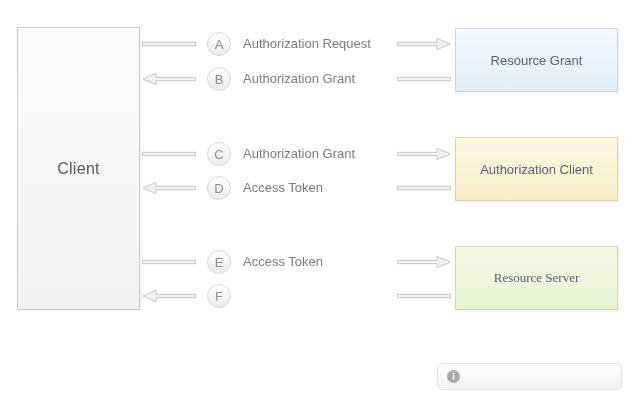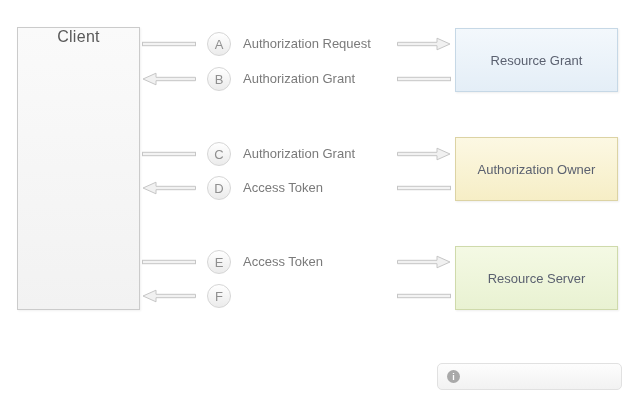--- a/index.html
+++ b/index.html
@@ -7,21 +7,21 @@
     position:relative; width:635px; height:409px; background:#ffffff;
     font-family:"Liberation Sans", sans-serif; overflow:hidden;
   }
 
   
   .client-box {
     position:absolute; left:17px; top:27px; width:121px; height:281px;
     background:linear-gradient(180deg,#fafafa 0%,#f2f2f2 100%);
     border:1px solid #cbcbcb;
     box-shadow:1px 1px 2px rgba(0,0,0,0.06);
-    display:flex; justify-content:center;
+    display:flex; align-items:center; justify-content:center;
   }
   .client-label { font-size:16px; color:#595959; letter-spacing:0.3px; }
 
   
   .flow-row { position:absolute; left:0; width:635px; height:26px; }
   .seg { position:absolute; top:6px; width:54px; height:14px; }
   .seg.l { left:142px; }
   .seg.r { left:397px; }
   .step-circle {
     position:absolute; left:207px; top:1px; width:22px; height:22px;
@@ -39,21 +39,21 @@
   
   .entity {
     position:absolute; left:455px; width:161px; height:62px;
     border:1px solid;
     box-shadow:1px 1px 2px rgba(0,0,0,0.07);
     display:flex; align-items:center; justify-content:center;
   }
   .entity span { font-size:13px; color:#5b6170; }
   .entity.blue   { background:linear-gradient(180deg,#f3f8fc 0%,#e4eef7 100%); border-color:#c6d8e6; }
   .entity.yellow { background:linear-gradient(180deg,#fcf8e3 0%,#f6eec6 100%); border-color:#dcd3a4; }
-  .entity.green  { background:linear-gradient(180deg,#f4f9e4 0%,#e9f2d2 100%); border-color:#cfdaab; }
+  .entity.green  { background:linear-gradient(180deg,#f4f9e4 0%,#e9f2d2 100%); border-color:#cfdaab;font-family:Liberation Serif, serif; }
 
   
   .source-badge {
     position:absolute; left:437px; top:363px; width:185px; height:27px;
     box-sizing:border-box; border-radius:5px;
     border:1px solid #e1e1e1;
     background:linear-gradient(180deg,#fdfdfd 0%,#f2f2f2 100%);
     display:flex; align-items:center; gap:6px; padding:0 10px 0 9px;
     cursor:default;
   }
@@ -173,21 +173,21 @@
       <svg width="54" height="14" viewBox="0 0 54 14">
           <rect x="0.5" y="5.3" width="53" height="3.4" fill="#f3f3f3" stroke="#c6c6c6"></rect>
         </svg>
     </span>
   </div>
 
   <div class="entity blue" style="top:28px">
     <span>Resource Grant</span>
   </div>
   <div class="entity yellow" style="top:137px">
-    <span>Authorization Owner</span>
+    <span>Authorization Client</span>
   </div>
   <div class="entity green" style="top:246px">
     <span>Resource Server</span>
   </div>
 
   <div class="source-badge">
     <span class="info-icon">i</span>
   </div>
 
 </div>

